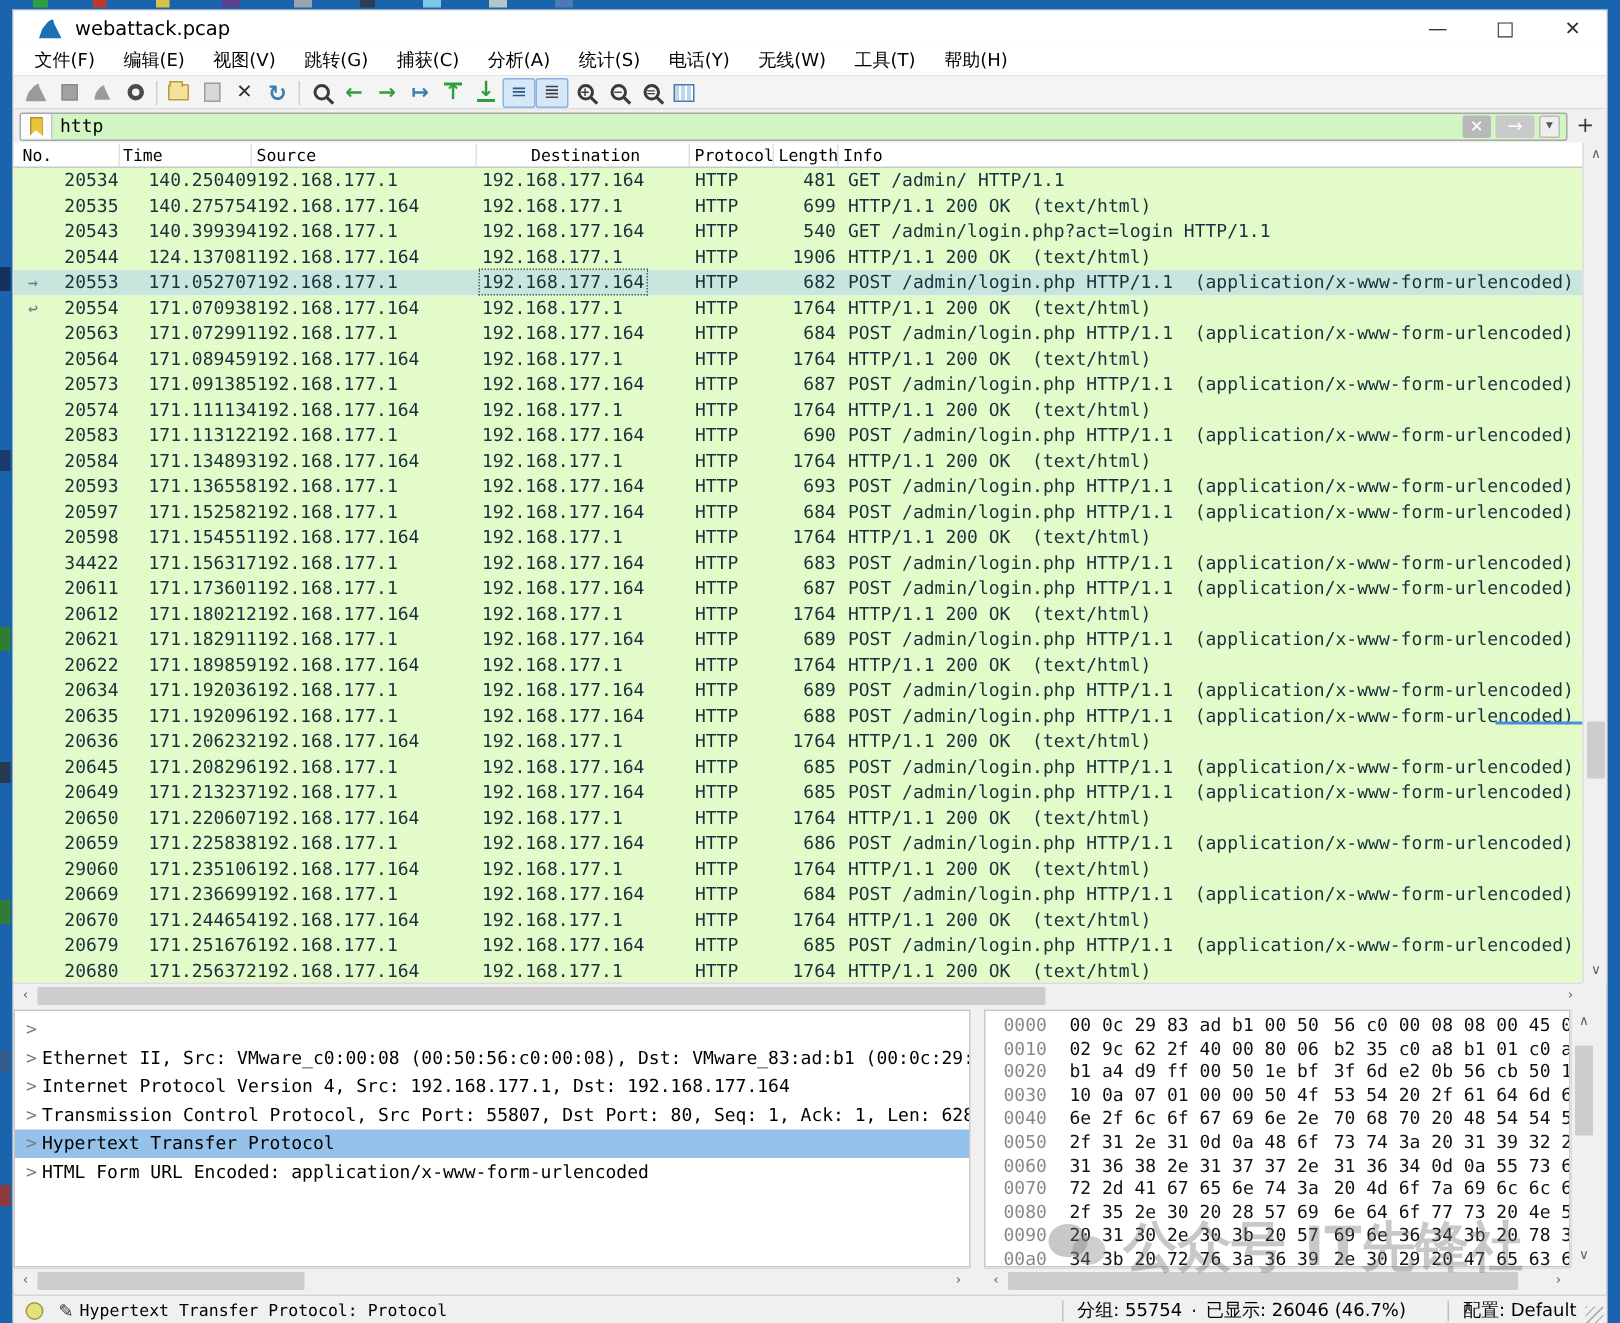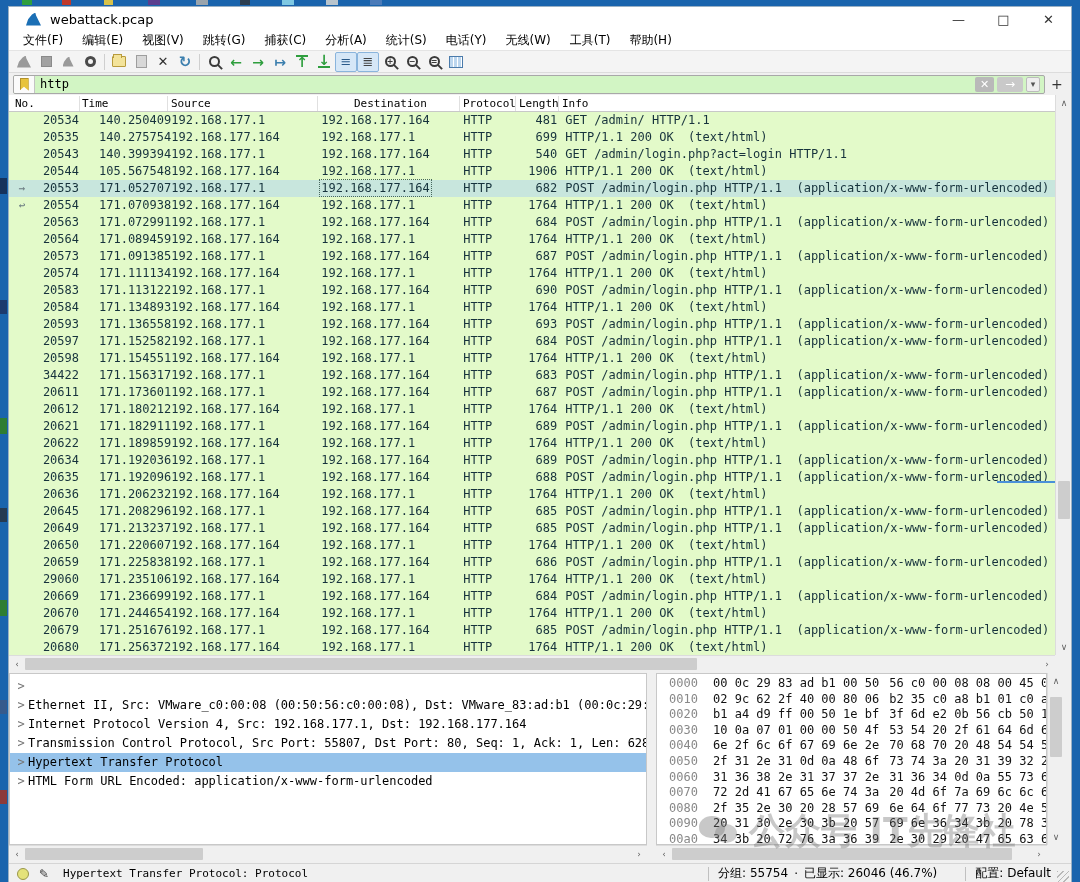--- a/index.html
+++ b/index.html
@@ -89,21 +89,21 @@
   .hexpane { position:absolute; left:647px; top:666px; width:391px; height:172px; background:#ffffff; border:1px solid #c8c8c8; overflow:hidden; font-size:12px; line-height:15.6px; padding-top:2px; font-family:"DejaVu Sans Mono","Liberation Mono",monospace; }
   .hrow { display:flex; white-space:pre; }
   .h-off { color:#888; flex:0 0 44px; padding-left:12px; }
   .h-g1 { color:#111; padding-left:12px; }
   .h-g2 { color:#111; padding-left:10px; }
 
   
   .statusbar { position:absolute; left:0; top:856px; width:100%; height:20px; background:#f0f0f0; border-top:1px solid #d5d5d5; display:flex; align-items:center; font-size:12px; color:#000; }
   .expert-dot { width:12px; height:12px; border-radius:50%; background:#e4e27a; border:1px solid #99974a; margin-left:8px; }
   .pencil { font-size:12px; color:#333; margin-left:10px; }
-  .status-left-text { margin-left:14px; font-family:"DejaVu Sans Mono","Liberation Mono",monospace; font-size:11px;text-align:right; }
+  .status-left-text { margin-left:4px; font-family:"DejaVu Sans Mono","Liberation Mono",monospace; font-size:11px;text-align:right; }
   .status-right { margin-left:auto; display:flex; align-items:center; }
   .status-sep { width:1px; height:14px; background:#c0c0c0; margin:0 9px; }
   .grip { width:12px; height:12px; margin:6px 2px 0 6px; background:repeating-linear-gradient(135deg,#b8b8b8 0 1px,transparent 1px 4px); }
 
   .watermark { position:absolute; left:690px; top:800px; width:380px; display:flex; align-items:center; gap:10px; color:rgba(110,110,110,0.38); font-size:36px; font-weight:bold; pointer-events:none; z-index:50; white-space:nowrap; }
   .wm-logo { position:relative; width:40px; height:36px; flex:0 0 40px; }
   .wm-logo::before { content:""; position:absolute; left:0; top:2px; width:26px; height:22px; border-radius:50% 50% 46% 46%; background:rgba(110,110,110,0.38); }
   .wm-logo::after { content:""; position:absolute; left:16px; top:10px; width:22px; height:19px; border-radius:50%; background:rgba(130,130,130,0.38); }
 </style>
 </head>
@@ -287,21 +287,21 @@
         <span class="c-src">192.168.177.1</span>
         <span class="c-dst"><span class="cellv">192.168.177.164</span></span>
         <span class="c-proto">HTTP</span>
         <span class="c-len">540</span>
         <span class="c-info">GET /admin/login.php?act=login HTTP/1.1</span>
       </div>
 
       <div class="prow">
         <span class="c-marker"></span>
         <span class="c-no">20544</span>
-        <span class="c-time">105.567548</span>
+        <span class="c-time">124.137081</span>
         <span class="c-src">192.168.177.164</span>
         <span class="c-dst"><span class="cellv">192.168.177.1</span></span>
         <span class="c-proto">HTTP</span>
         <span class="c-len">1906</span>
         <span class="c-info">HTTP/1.1 200 OK  (text/html)</span>
       </div>
 
       <div class="prow sel">
         <span class="c-marker">→</span>
         <span class="c-no">20553</span>

